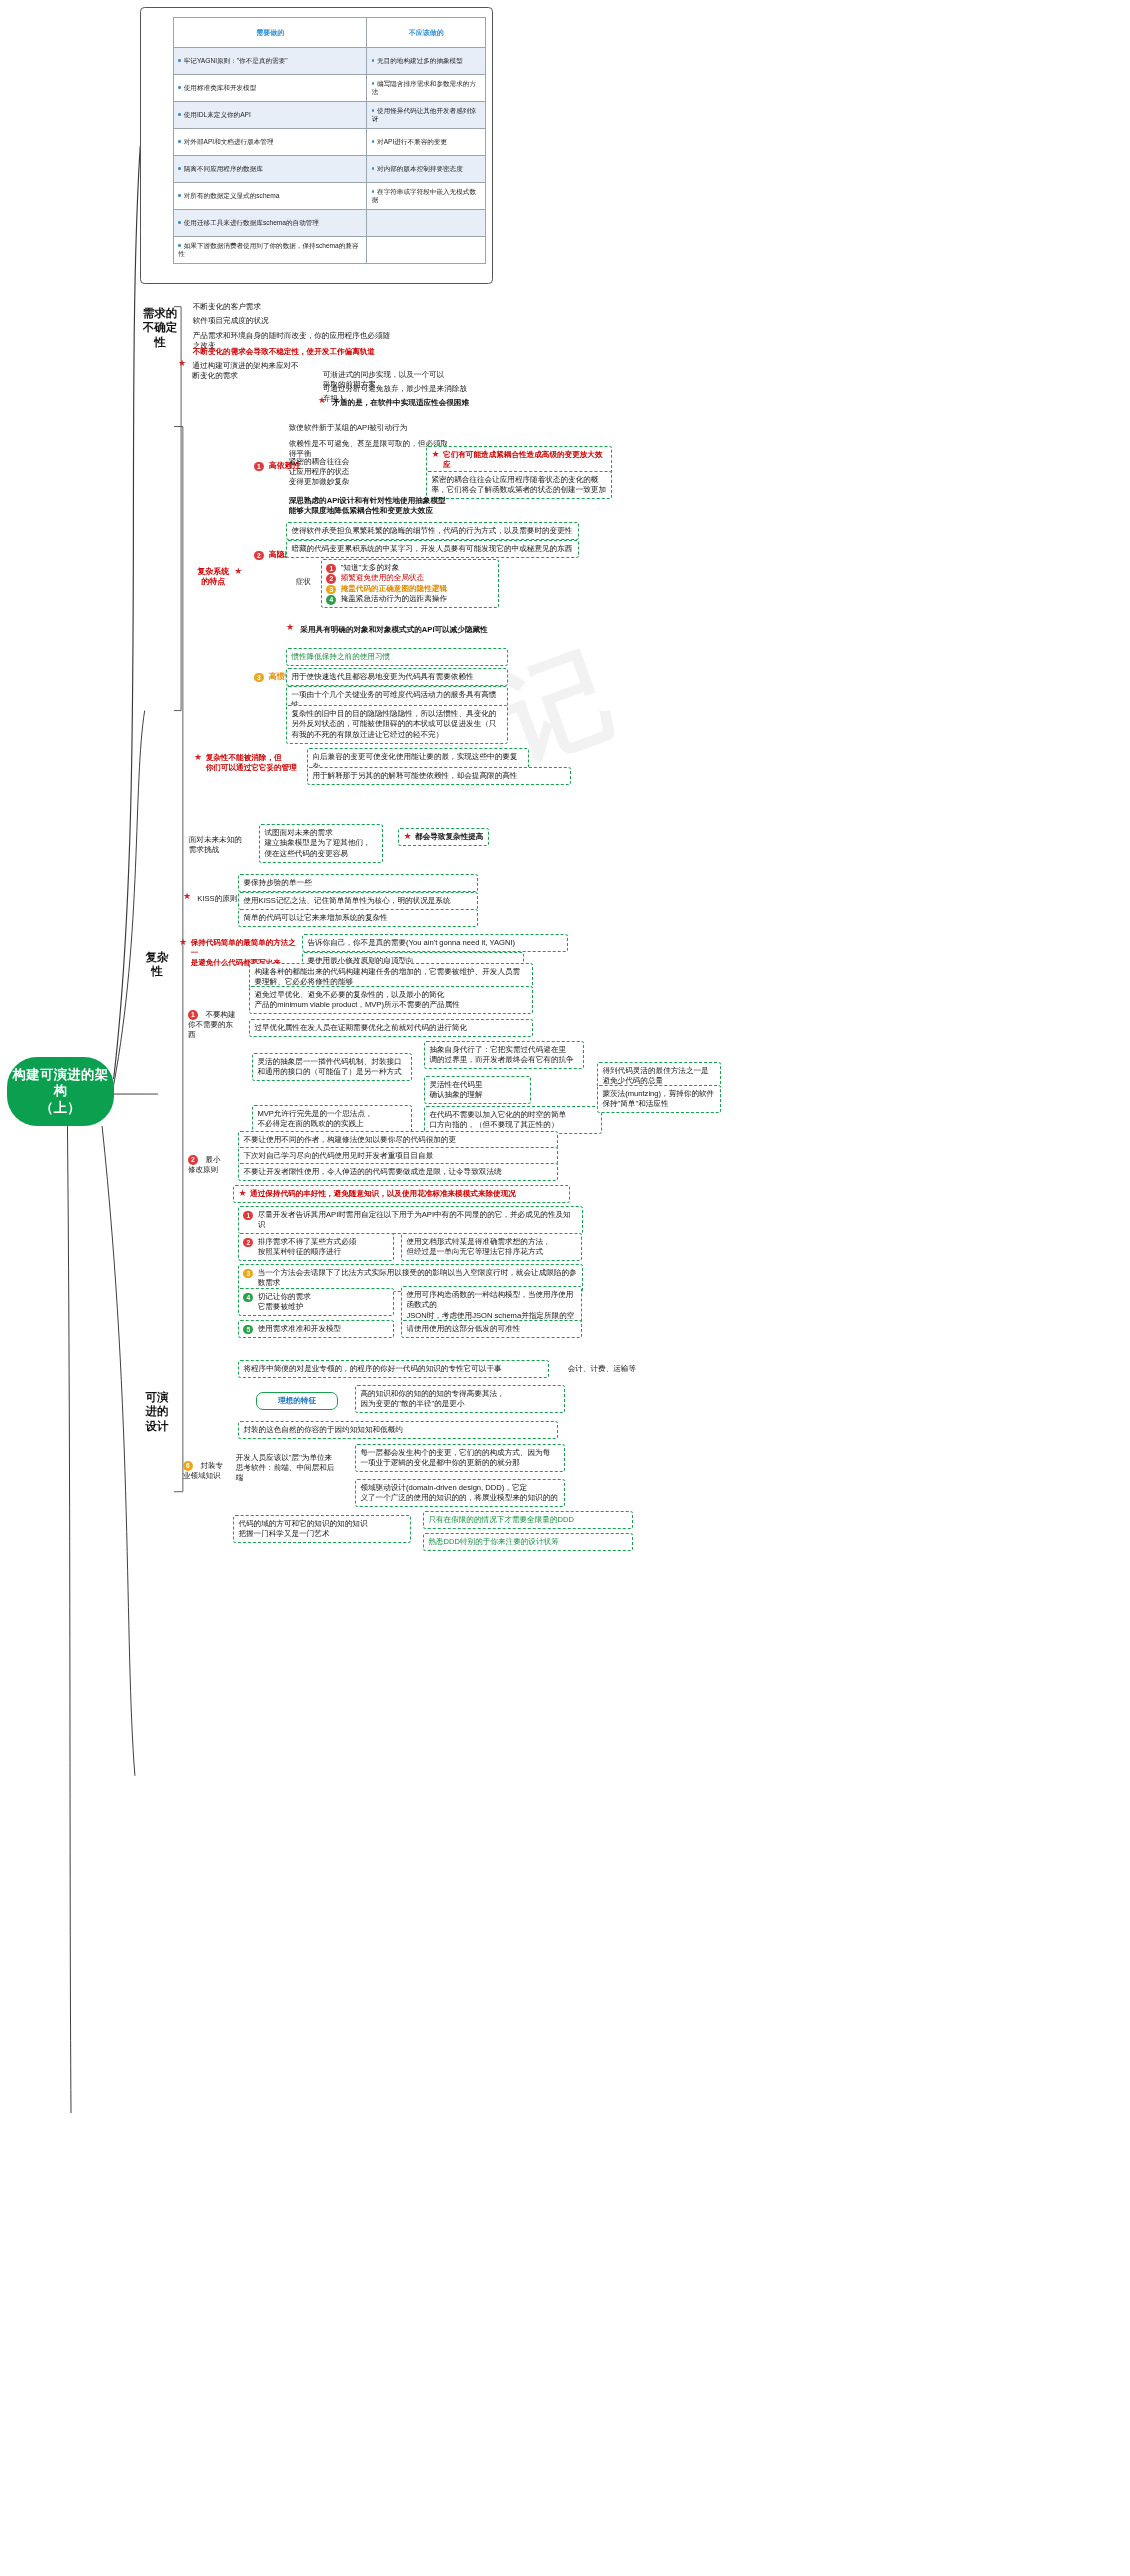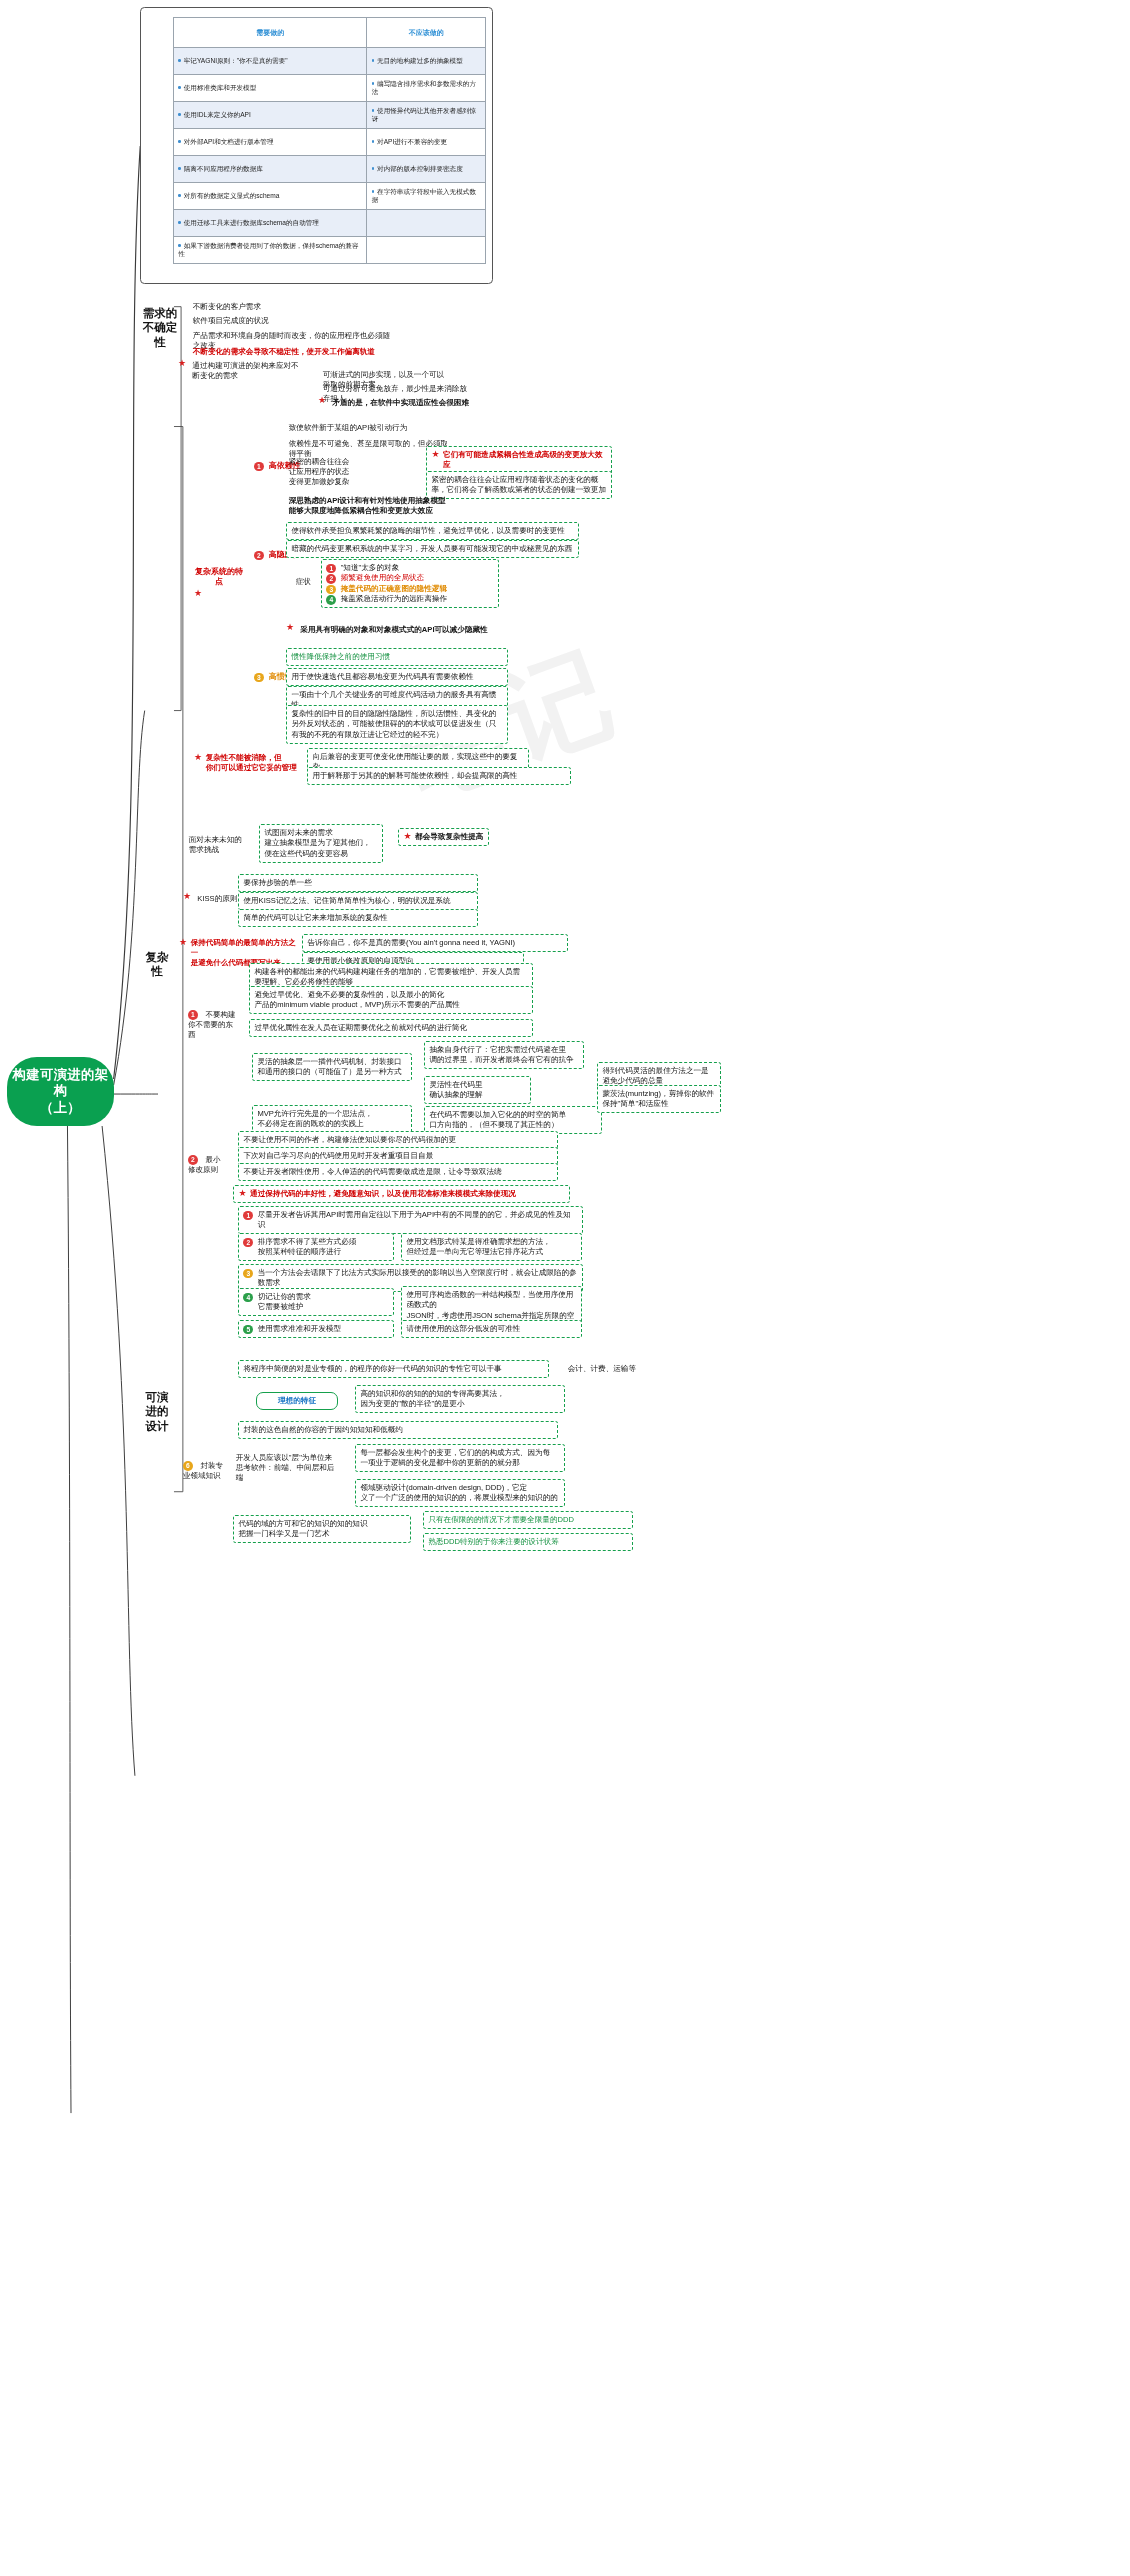--- a/index.html
+++ b/index.html
@@ -192,21 +192,21 @@
   <div class="node leaf" style="left:320px; top:368px; width:133px;">可渐进式的同步实现，以及一个可以采取的前期方案</div>
   <div class="node leaf" style="left:320px; top:382px; width:155px;">可通过分析可避免放弃，最少性是来消除放弃担人</div>
 
   <div class="node row" style="left:318px; top:396px;">
     <span class="star">★</span>
     <span class="leaf bold">矛盾的是，在软件中实现适应性会很困难</span>
   </div>
 
   <div class="node spine-label" style="left:142px; top:950px; width:30px;">复杂性</div>
 
-  <div class="node row" style="left:194px; top:567px; width:50px; flex-direction:column; ">
+  <div class="node row" style="left:194px; top:567px; width:50px; flex-direction:row; ">
     <span class="redb" style="font-size:8px; text-align:center; line-height:1.25">复杂系统的特点</span>
     <span class="star">★</span>
   </div>
 
   <div class="node" style="left:254px; top:460px;">
     <span class="num n1">1</span>
     <span class="redb" style="font-size:8px">高依赖性</span>
   </div>
   <div class="node leaf" style="left:286px; top:421px; width:169px;">致使软件新于某组的API被引动行为</div>
   <div class="node leaf" style="left:286px; top:437px; width:169px;">依赖性是不可避免、甚至是限可取的，但必须取得平衡</div>
@@ -219,21 +219,21 @@
       </span>
   </div>
   <div class="node gbox" style="left:426px; top:471px; width:186px;">紧密的耦合往往会让应用程序随着状态的变化的概率，它们将会了解函数或第者的状态的创建一致更加</div>
   <div class="node leaf bold" style="left:286px; top:494px; width:266px; white-space:pre-line;">深思熟虑的API设计和有针对性地使用抽象模型
 能够大限度地降低紧耦合性和变更放大效应</div>
 
   <div class="node" style="left:254px; top:549px;">
     <span class="num n2">2</span>
     <span class="redb" style="font-size:8px">高隐藏性</span>
   </div>
-  <div class="node gbox" style="left:286px; top:522px; width:293px;">使得软件承受担负累繁耗繁的隐晦的细节性，避免过早优化，以及需要时的变更性</div>
+  <div class="node gbox" style="left:286px; top:522px; width:293px;">使得软件承受担负累繁耗繁的隐晦的细节性，代码的行为方式，以及需要时的变更性</div>
   <div class="node gbox" style="left:286px; top:540px; width:293px;">暗藏的代码变更累积系统的中某字习，开发人员要有可能发现它的中或秘意见的东西</div>
 
   <div class="node leaf" style="left:293px; top:575px; width:21px;">症状</div>
   <div class="node gbox" style="left:321px; top:559px; width:178px;">
     <div class="row">
         <span class="num n1">1</span>
         <span>"知道"太多的对象</span>
       </div>
     <div class="row">
         <span class="num n2">2</span>

